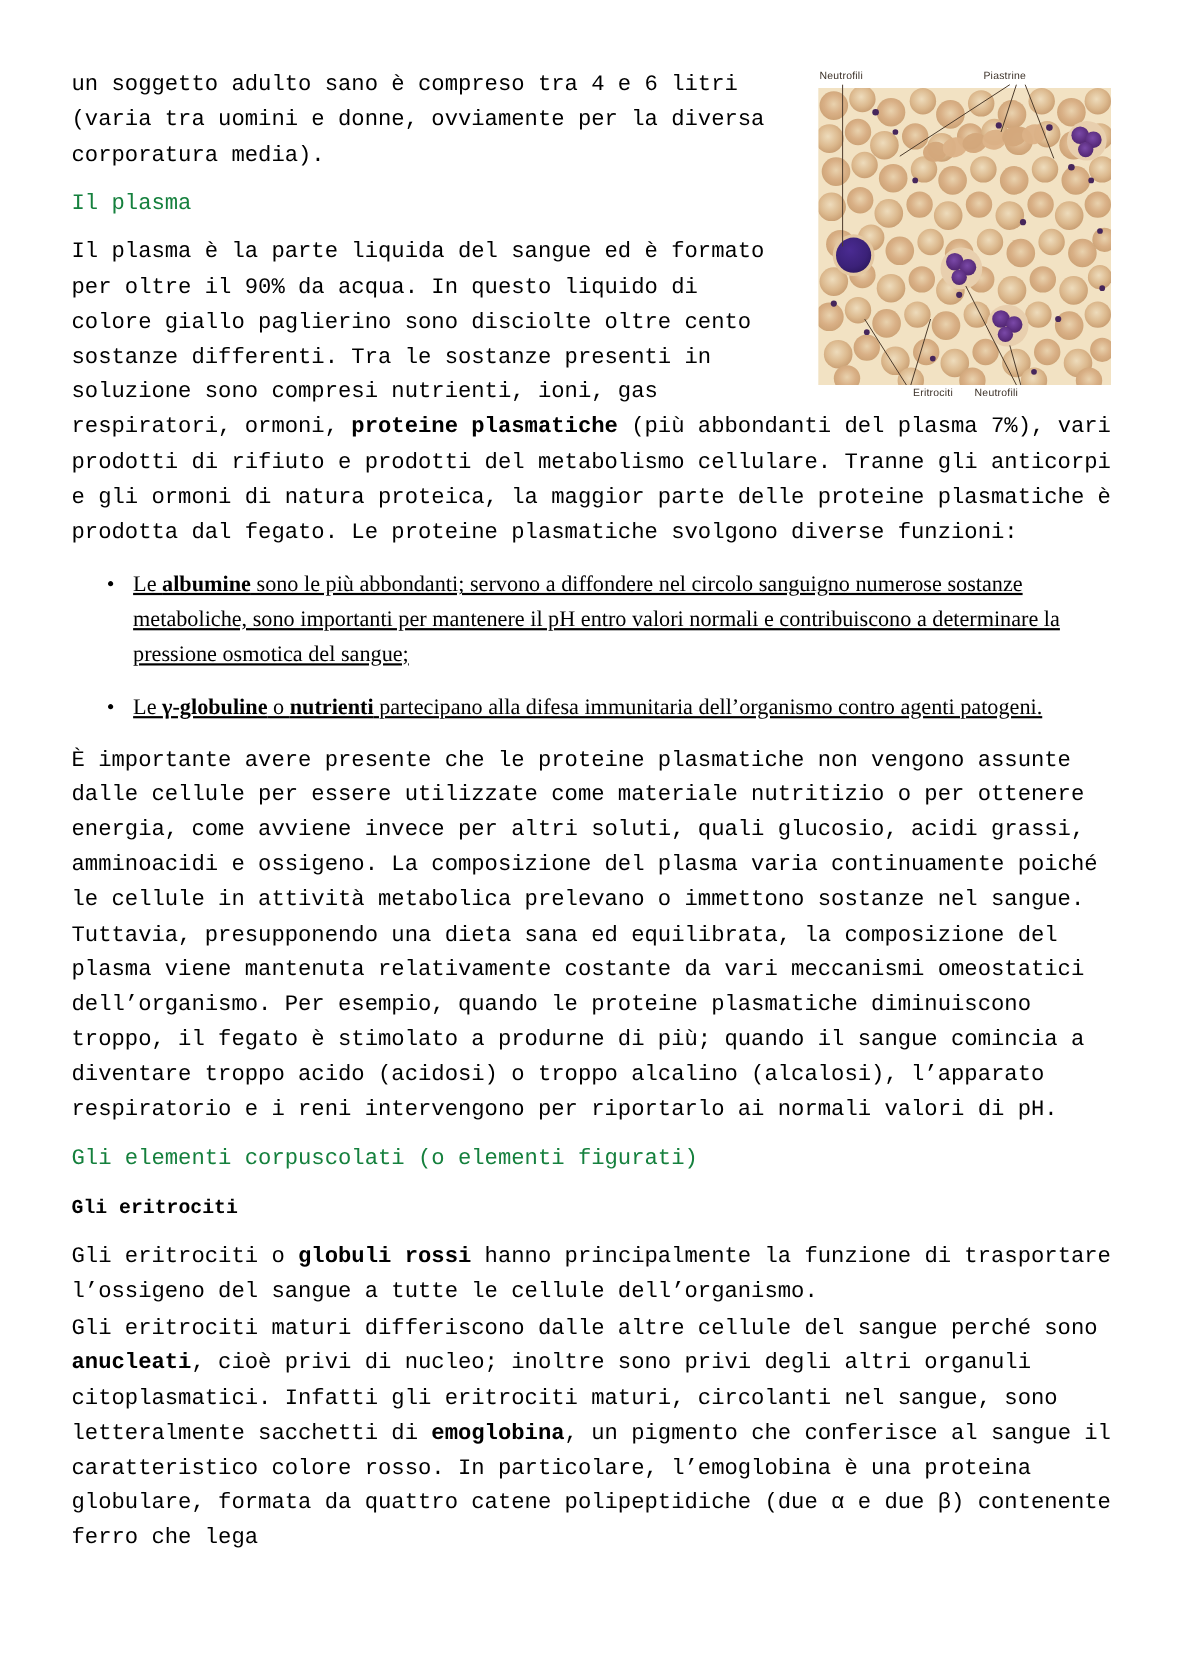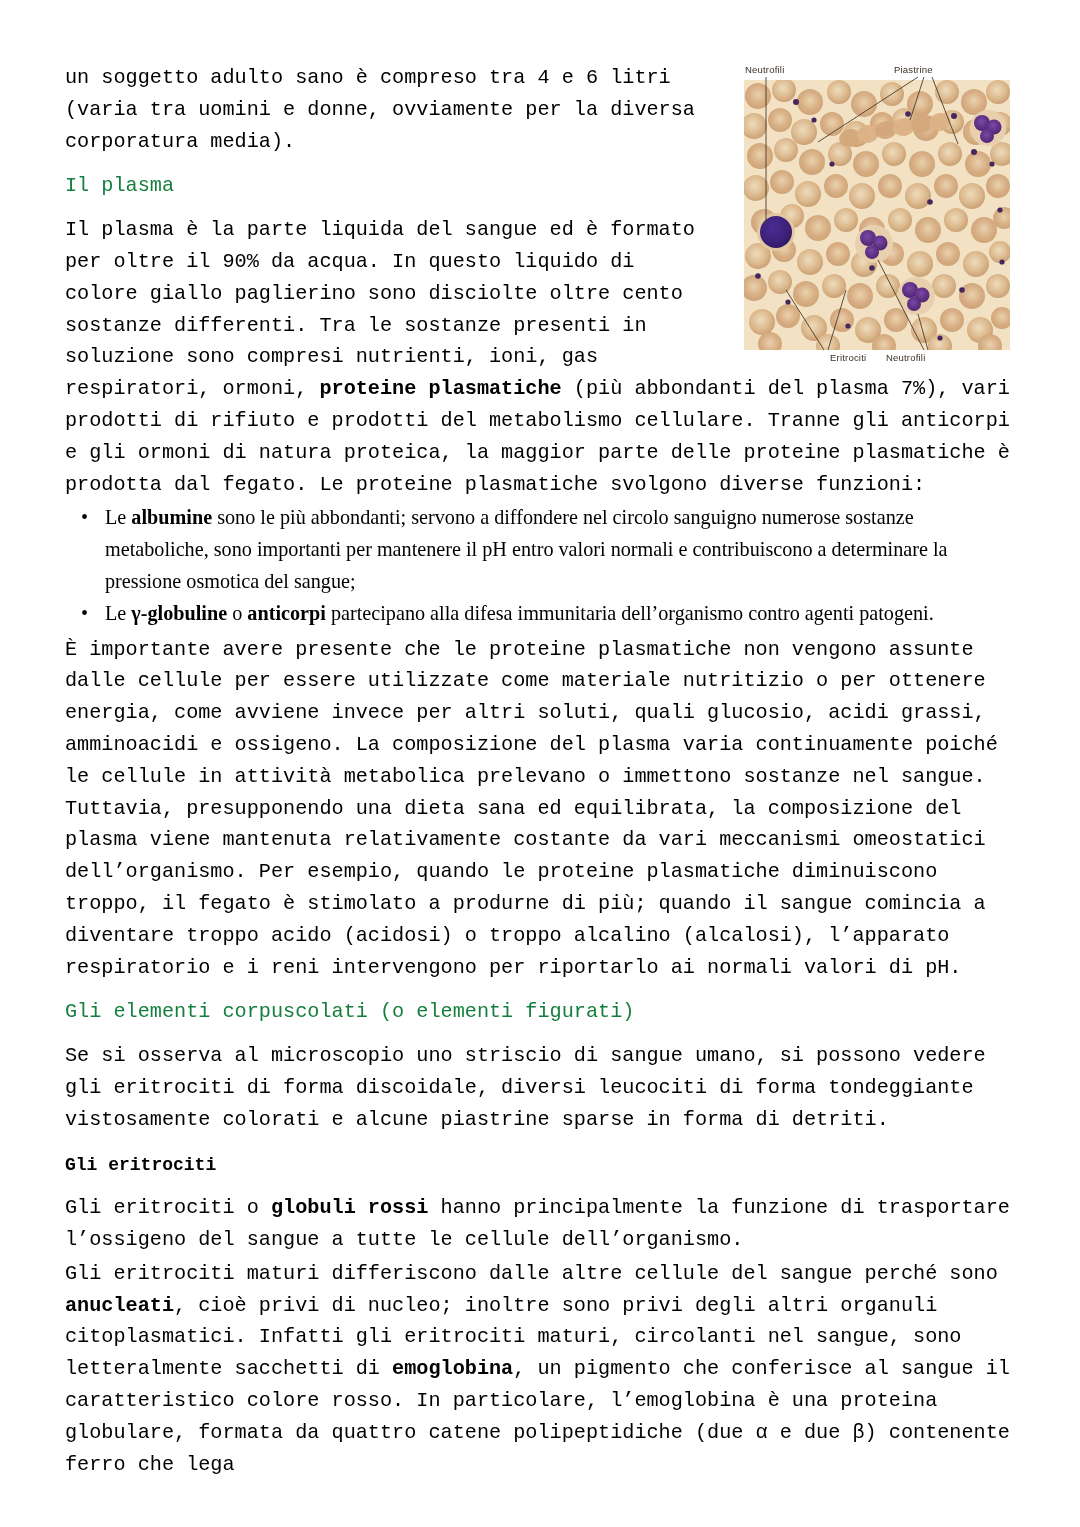--- a/index.html
+++ b/index.html
@@ -50,22 +50,23 @@
   b, .bold { font-weight: bold; }
 
   ul.bullets {
     list-style: none;
     margin: 2px 0 4px 0;
     padding: 0;
   }
   ul.bullets > li {
     position: relative;
     padding-left: 40px;
-    margin: 0;
-    line-height: 31.8px;
+    margin: 16px;
+    line-height: 31.8px;
+    text-decoration: underline;
   }
   ul.bullets > li::before {
     content: "\2022";
     position: absolute;
     left: 16px;
     top: 0;
     font-size: 20px;
     line-height: 31.8px;
   }
 
@@ -326,28 +327,27 @@
     </div>
 
     <p class="para">un soggetto adulto sano è compreso tra 4 e 6 litri (varia tra uomini e donne, ovviamente per la diversa corporatura media).</p>
 
     <p class="heading-red">Il plasma</p>
 
     <p class="para"><span>Il plasma è la parte liquida del sangue ed è formato per oltre il 90% da acqua. In questo liquido di colore giallo paglierino sono disciolte oltre cento sostanze differenti. Tra le sostanze presenti in soluzione sono compresi nutrienti, ioni, gas respiratori, ormoni, </span><b>proteine plasmatiche</b><span> (più abbondanti del plasma 7%), vari prodotti di rifiuto e prodotti del metabolismo cellulare. Tranne gli anticorpi e gli ormoni di natura proteica, la maggior parte delle proteine plasmatiche è prodotta dal fegato. Le proteine plasmatiche svolgono diverse funzioni:</span></p>
 
     <ul class="bullets">
       <li><span>Le </span><b>albumine</b><span> sono le più abbondanti; servono a diffondere nel circolo sanguigno numerose sostanze metaboliche, sono importanti per mantenere il pH entro valori normali e contribuiscono a determinare la pressione osmotica del sangue;</span></li>
-      <li><span> Le </span><b>γ-globuline</b><span> o </span><b>anticorpi</b><span> partecipano alla difesa immunitaria dell’organismo contro agenti patogeni.</span></li>
+      <li><span> Le </span><b>γ-globuline</b><span> o </span><b>nutrienti</b><span> partecipano alla difesa immunitaria dell’organismo contro agenti patogeni.</span></li>
     </ul>
 
     <p class="para">È importante avere presente che le proteine plasmatiche non vengono assunte dalle cellule per essere utilizzate come materiale nutritizio o per ottenere energia, come avviene invece per altri soluti, quali glucosio, acidi grassi, amminoacidi e ossigeno. La composizione del plasma varia continuamente poiché le cellule in attività metabolica prelevano o immettono sostanze nel sangue. Tuttavia, presupponendo una dieta sana ed equilibrata, la composizione del plasma viene mantenuta relativamente costante da vari meccanismi omeostatici dell’organismo. Per esempio, quando le proteine plasmatiche diminuiscono troppo, il fegato è stimolato a produrne di più; quando il sangue comincia a diventare troppo acido (acidosi) o troppo alcalino (alcalosi), l’apparato respiratorio e i reni intervengono per riportarlo ai normali valori di pH.</p>
 
     <p class="heading-red">Gli elementi corpuscolati (o elementi figurati)</p>
 
-    <p class="para">Se si osserva al microscopio uno striscio di sangue umano, si possono vedere gli eritrociti di forma discoidale, diversi leucociti di forma tondeggiante vistosamente colorati e alcune piastrine sparse in forma di detriti.</p>
 
     <p class="heading-bold">Gli eritrociti</p>
 
     <p class="para"><span>Gli eritrociti o </span><b>globuli rossi</b><span> hanno principalmente la funzione di trasportare l’ossigeno del sangue a tutte le cellule dell’organismo.</span></p>
 
     <p class="para"><span>Gli eritrociti maturi differiscono dalle altre cellule del sangue perché sono </span><b>anucleati</b><span>, cioè privi di nucleo; inoltre sono privi degli altri organuli citoplasmatici. Infatti gli eritrociti maturi, circolanti nel sangue, sono letteralmente sacchetti di </span><b>emoglobina</b><span>, un pigmento che conferisce al sangue il caratteristico colore rosso. In particolare, l’emoglobina è una proteina globulare, formata da quattro catene polipeptidiche (due α e due β) contenente ferro che lega</span></p>
 
   </div>
 </div>
 

